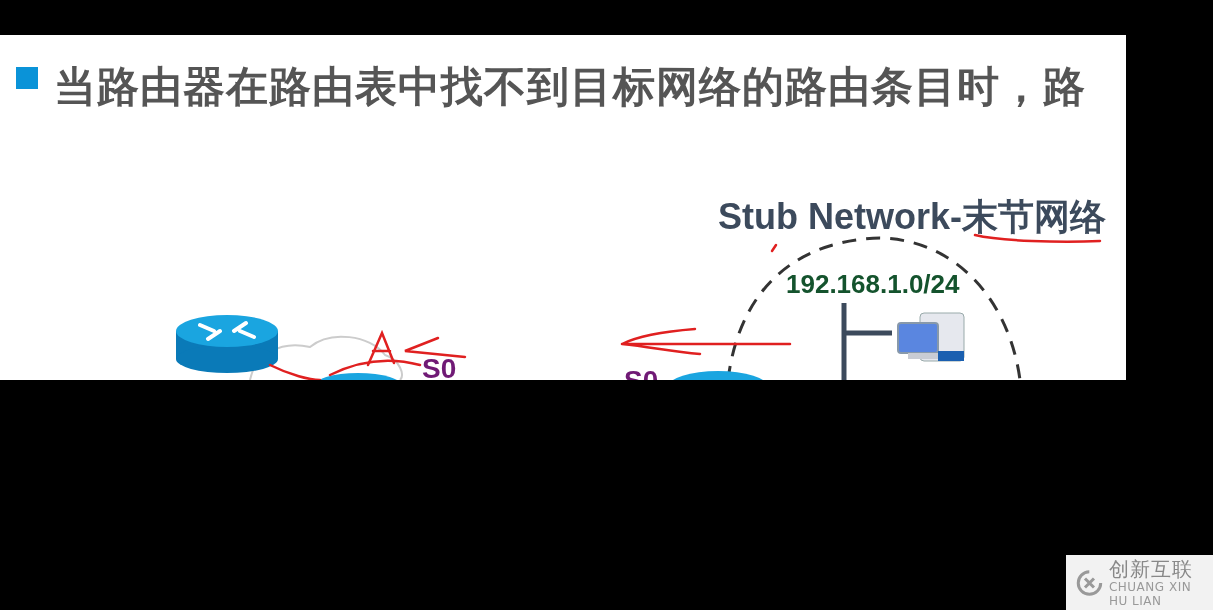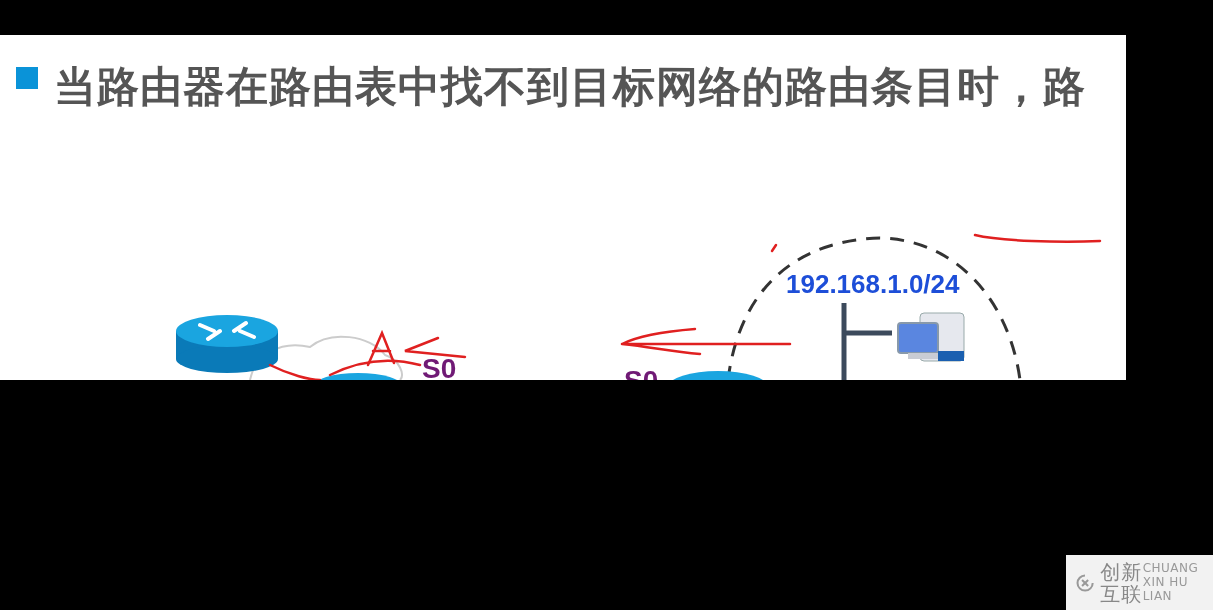--- a/index.html
+++ b/index.html
@@ -1,26 +1,26 @@
 <!DOCTYPE html>
 <html><head>
 <meta charset="utf-8">
 <style>
   html, body { margin:0; padding:0; }
   body { width:1213px; height:610px; position:relative; overflow:hidden; background:#000; font-family:"DejaVu Sans", sans-serif; }
   .slide { position:absolute; left:0; top:0; width:1126px; height:345px; background:#fff; overflow:hidden;margin-top:35px; }
   .bullet { position:absolute; left:16px; top:32px; width:22px; height:22px; background:#0a93d8; }
   .title { position:absolute; left:54px; top:18px; width:1150px; font-size:42px; line-height:68px; font-weight:bold; color:#555; letter-spacing:1px; }
   .stub-label { position:absolute; left:718px; top:158px; font-family:"Liberation Sans", sans-serif; font-weight:bold; font-size:36px; color:#3c4a5c; white-space:nowrap; }
-  .net-label { position:absolute; left:786px; top:234px; font-family:"Liberation Sans", sans-serif; font-weight:bold; font-size:26px; color:#1d4ed8; }
+  .net-label { position:absolute; left:786px; top:234px; font-family:"Liberation Sans", sans-serif; font-weight:bold; font-size:26px; color:#14532d; }
   .iface { position:absolute; font-family:"Liberation Sans", sans-serif; font-weight:bold; font-size:28px; color:#701a75; }
   svg.overlay { position:absolute; left:0; top:0; }
   .logo { position:absolute; left:1066px; top:555px; width:147px; height:55px; background:#f2f2f2; display:flex; align-items:center; }
   .logo-icon { width:36px; height:36px; margin-left:10px; }
-  .logo-text { margin-left:6px; display:flex; flex-direction:row; }
+  .logo-text { margin-left:6px; display:flex; flex-direction:column; }
   .logo-cn { font-size:20px; color:#888; letter-spacing:1px; line-height:22px; }
   .logo-en { font-size:12px; color:#999; letter-spacing:0.5px; }
 </style>
 </head>
 <body>
 
 <div class="slide">
   <div class="bullet"></div>
   <div class="title">
     <div>当路由器在路由表中找不到目标网络的路由条目时，路</div>
@@ -56,20 +56,23 @@
     <g stroke="#e02020" stroke-width="2.5" fill="none" stroke-linecap="round">
       <path d="M975 200 C 1000 206, 1060 208, 1100 206"></path>
       <path d="M790 309 L 622 309 M622 309 C 640 300, 670 296, 695 294 M622 309 C 650 312, 670 316, 700 319"></path>
       <path d="M368 330 L 382 298 L 394 328 M373 316 L 390 316"></path>
       <path d="M438 303 L 405 316 L 465 322"></path>
       <path d="M270 330 C 290 340, 310 345, 320 345 M330 340 C 360 325, 390 322, 420 330"></path>
       <path d="M776 210 l-4 6"></path>
     </g>
   </svg>
 
+  <div class="stub-label">
+    <span>Stub Network-</span><span>末节网络</span>
+  </div>
   <div class="net-label">192.168.1.0/24</div>
   <div class="iface" style="left:422px; top:318px;">S0</div>
   <div class="iface" style="left:624px; top:330px;">S0</div>
 </div>
 
 <div class="logo">
   <svg class="logo-icon" viewBox="0 0 36 36">
     <circle cx="18" cy="18" r="15" fill="none" stroke="#999" stroke-width="4" stroke-dasharray="70 30"></circle>
     <path d="M12 12 L24 24 M24 12 L12 24" stroke="#999" stroke-width="4"></path>
   </svg>

